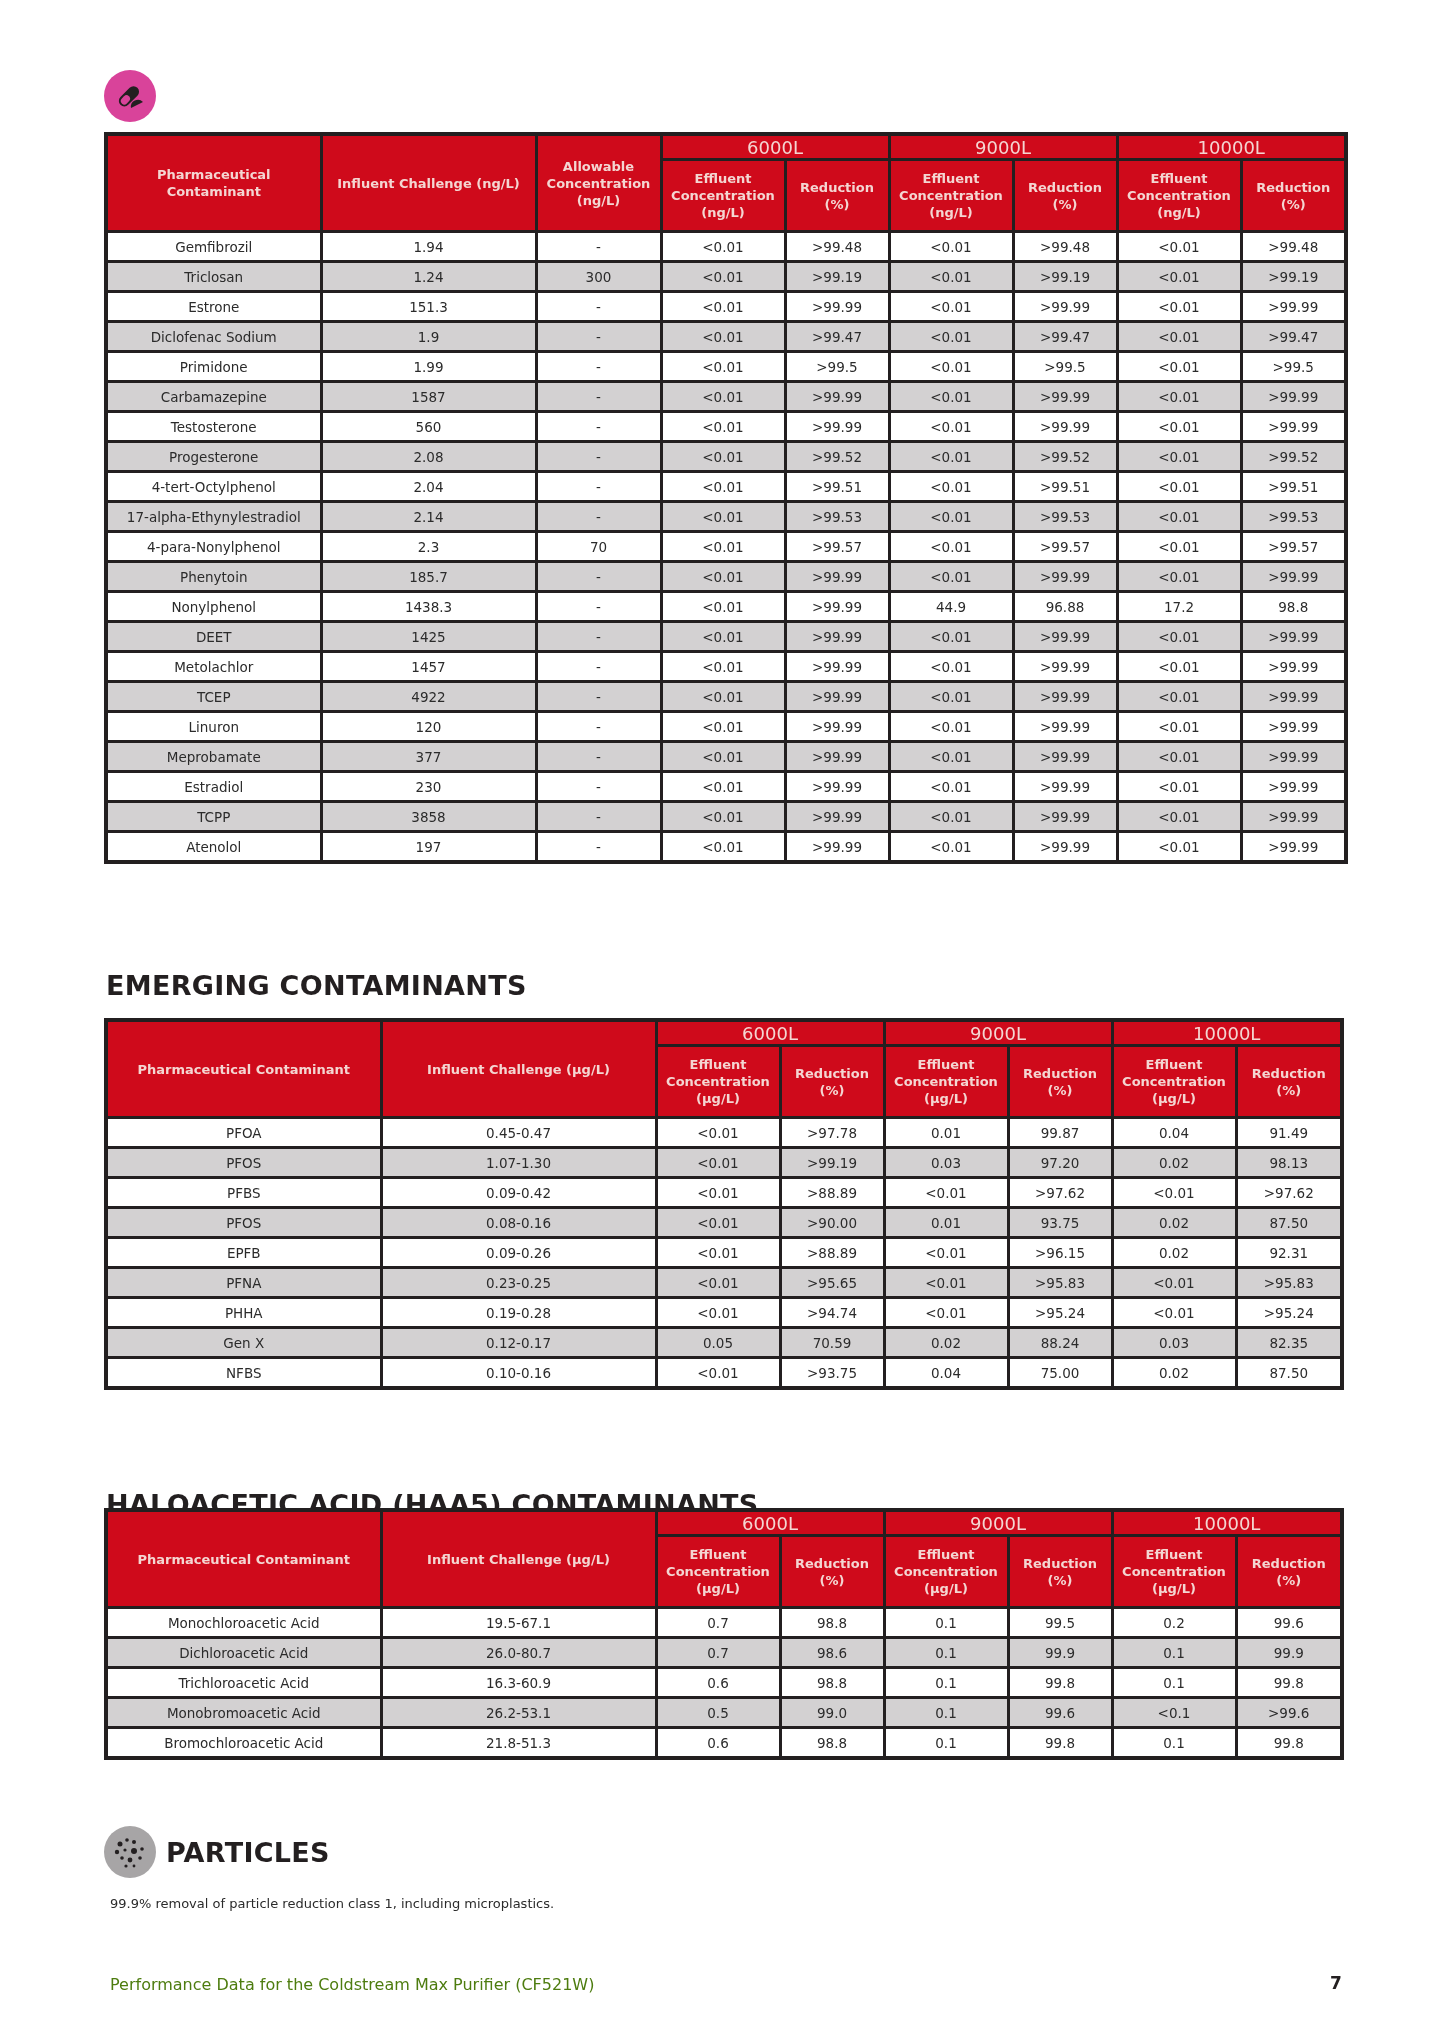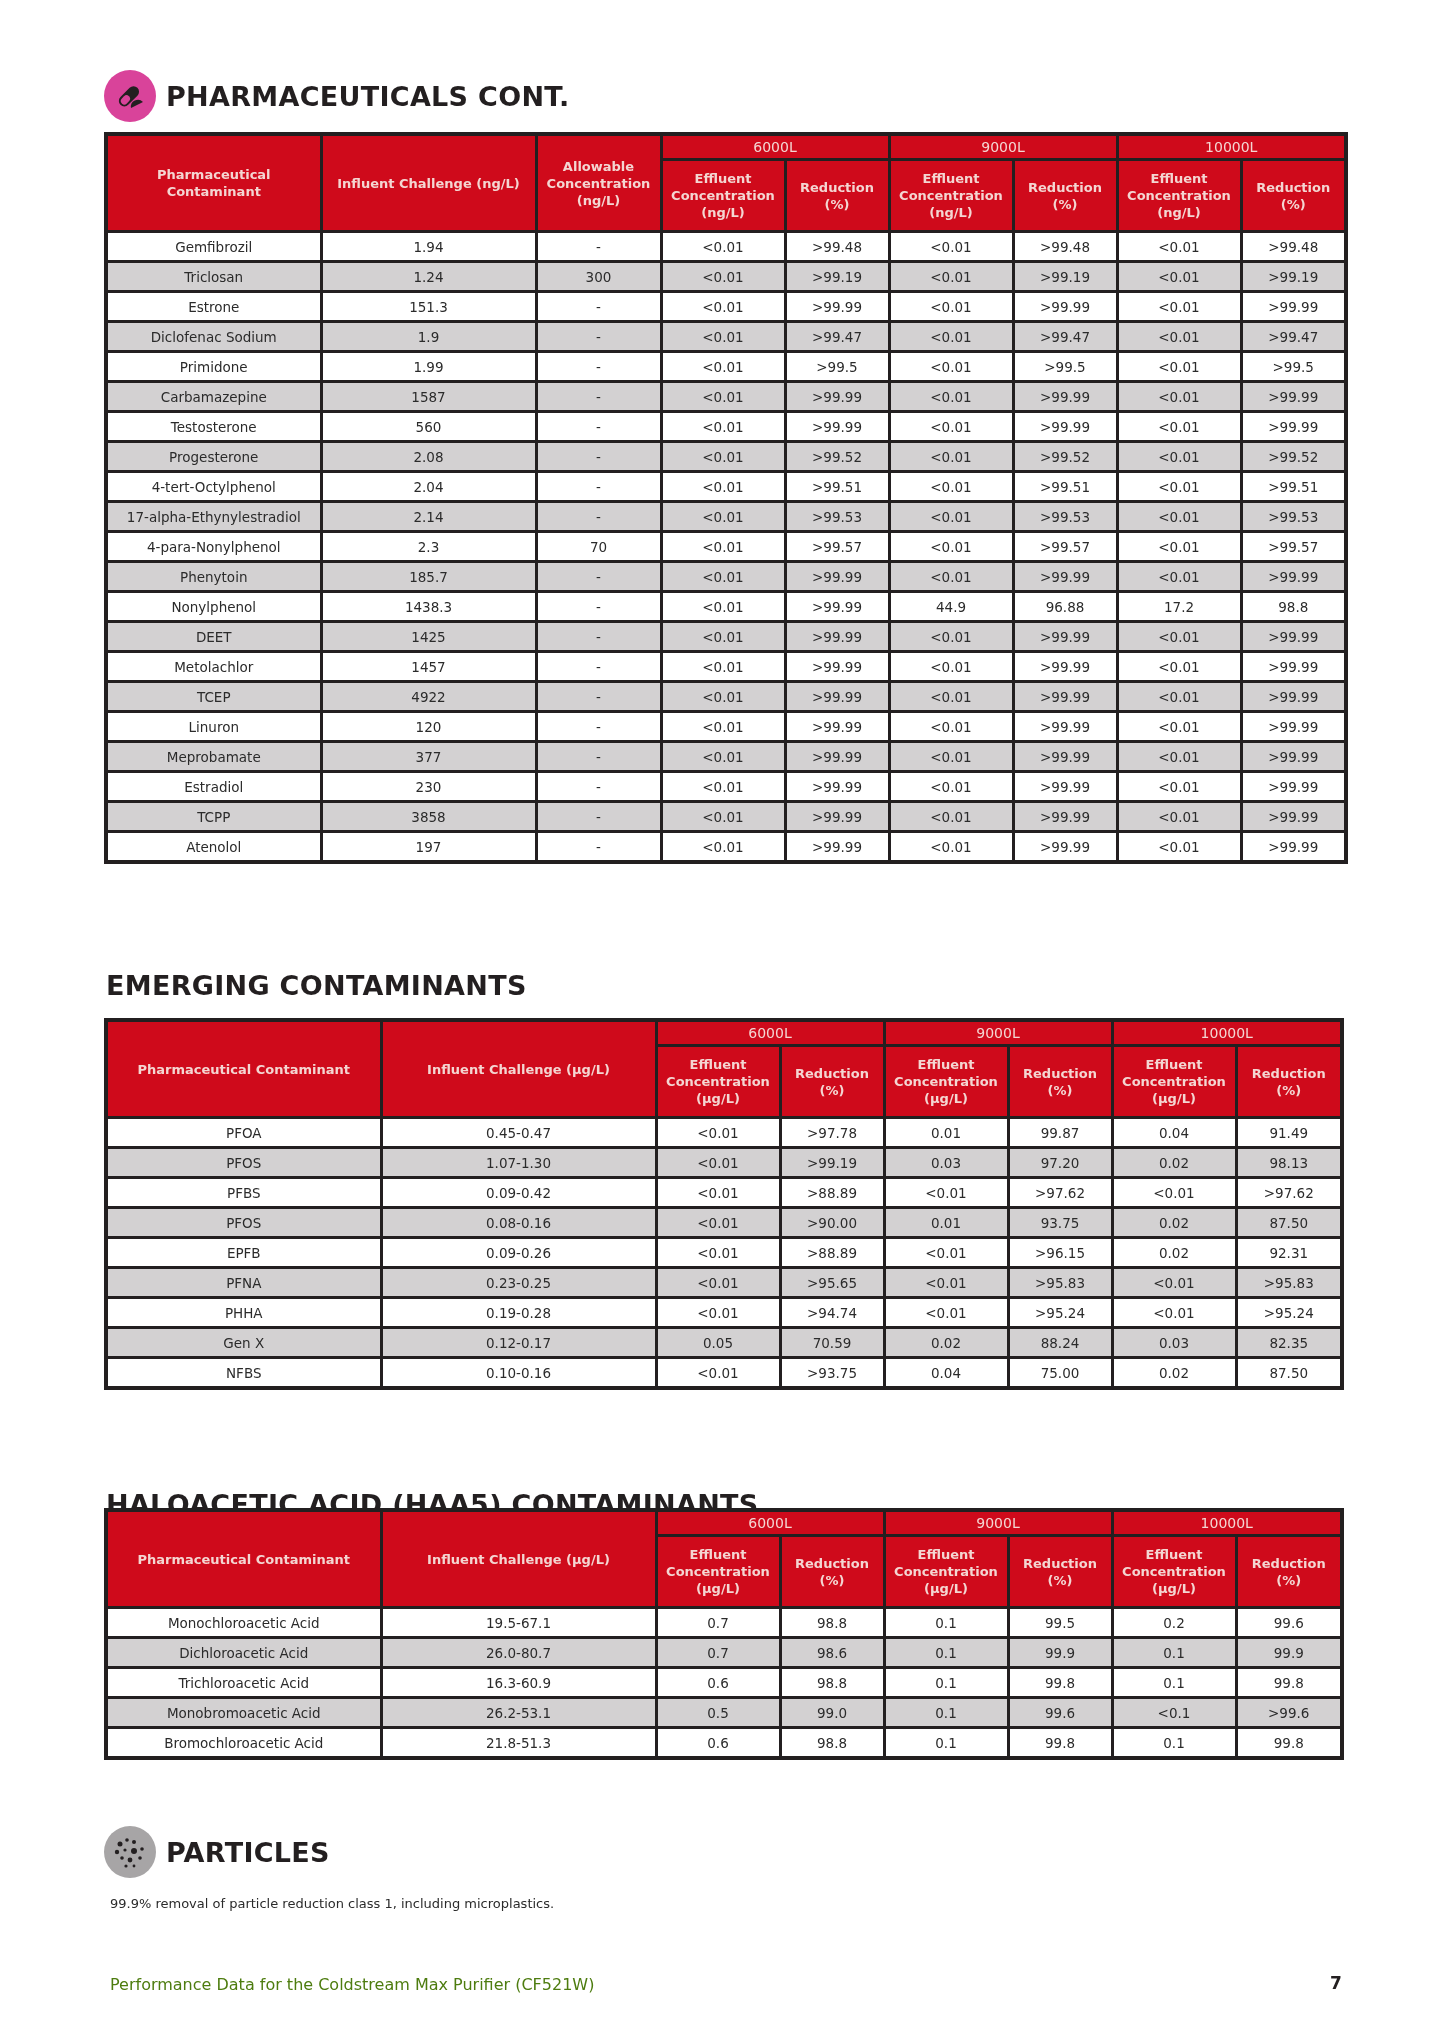--- a/index.html
+++ b/index.html
@@ -5,42 +5,41 @@
   html, body { margin:0; padding:0; background:#ffffff; }
   body { width:1445px; height:2043px; position:relative; font-family:"DejaVu Sans", sans-serif; color:#231f20; overflow:hidden; }
   .section-title { position:absolute; left:106px; display:flex; align-items:center; gap:10px; }
   .section-title h2 { margin:0; font-family:"DejaVu Sans", sans-serif; font-weight:bold; font-size:27px; letter-spacing:0.3px; color:#231f20; }
   .icon-circle { width:52px; height:52px; border-radius:50%; display:flex; align-items:center; justify-content:center; }
   .icon-pill { background:#d9439a; }
   .icon-particles { background:#a7a5a6; }
   table.data { position:absolute; left:104px; width:1240px; border-collapse:collapse; table-layout:fixed; border:4px solid #231f20; }
   table.data th, table.data td { border:3px solid #231f20; text-align:center; vertical-align:middle; padding:0; }
   table.data th { background:#cf0a1b; color:#f4d6d2; font-weight:bold; font-size:13px; line-height:17px; }
-  table.data th.group { height:22px; font-weight:normal; font-size:14px;margin-top:12px; }
+  table.data th.group { height:22px; font-weight:normal; font-size:18px;margin-top:12px; }
   table.data td { font-size:13.5px; height:27px; color:#2b2b2b; }
   table.data tr.alt td { background:#d3d1d2; }
   table.data tr.plain td { background:#ffffff; }
   .particles-text { position:absolute; left:110px; top:1896px; font-size:13px; color:#2b2b2b; }
   .footer { position:absolute; left:110px; top:1975px; font-size:16px; color:#4d7c0f; }
   .page-num { position:absolute; left:1330px; top:1973px; font-size:17px; font-weight:bold; color:#231f20; }
 </style>
 </head>
 <body>
 
 <div class="section-title" style="top:70px; left:104px;">
   <div class="icon-circle icon-pill">
     <svg width="36" height="36" viewBox="0 0 36 36">
       <g transform="rotate(-45 18 18)">
         <rect x="5" y="12" width="24" height="11" rx="5.5" fill="#231f20"></rect>
         <rect x="7" y="14" width="10" height="7" rx="3.5" fill="#d9439a"></rect>
       </g>
       <path d="M19 30 a7 7 0 0 1 12 -6 z" fill="#231f20"></path>
     </svg>
   </div>
-  <h2>PHARMACEUTICALS CONT.</h2>
 </div>
 
 <table class="data" id="pharma-table" style="top:132px;">
   <colgroup>
     <col style="width:215px">
       <col style="width:215px">
       <col style="width:125px">
     <col style="width:124px">
       <col style="width:104px">
     <col style="width:124px">

